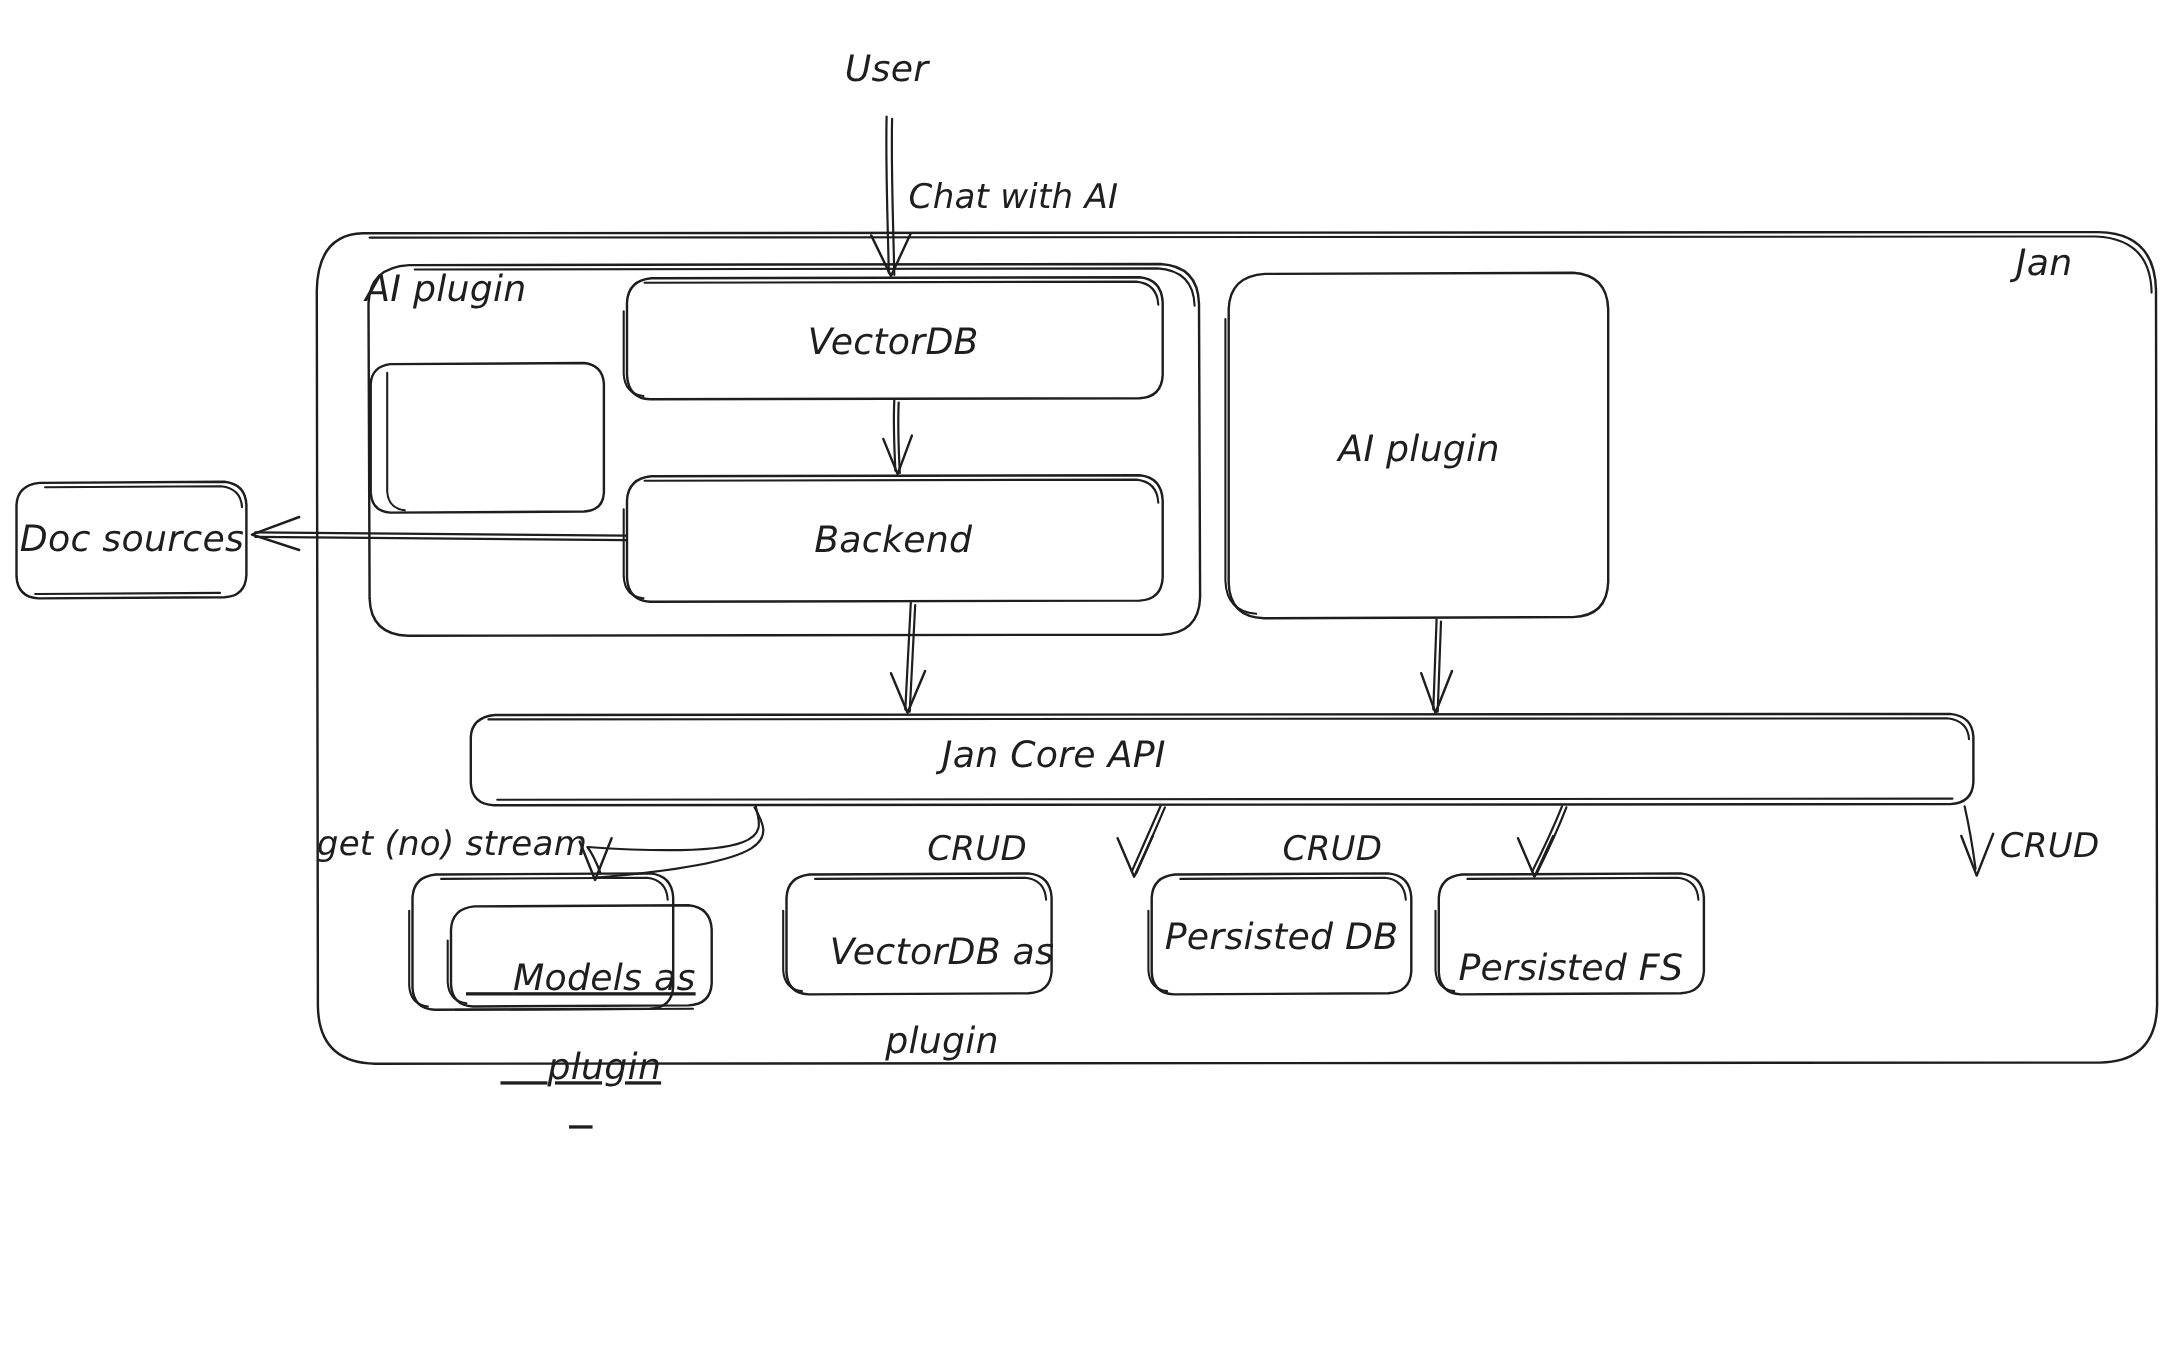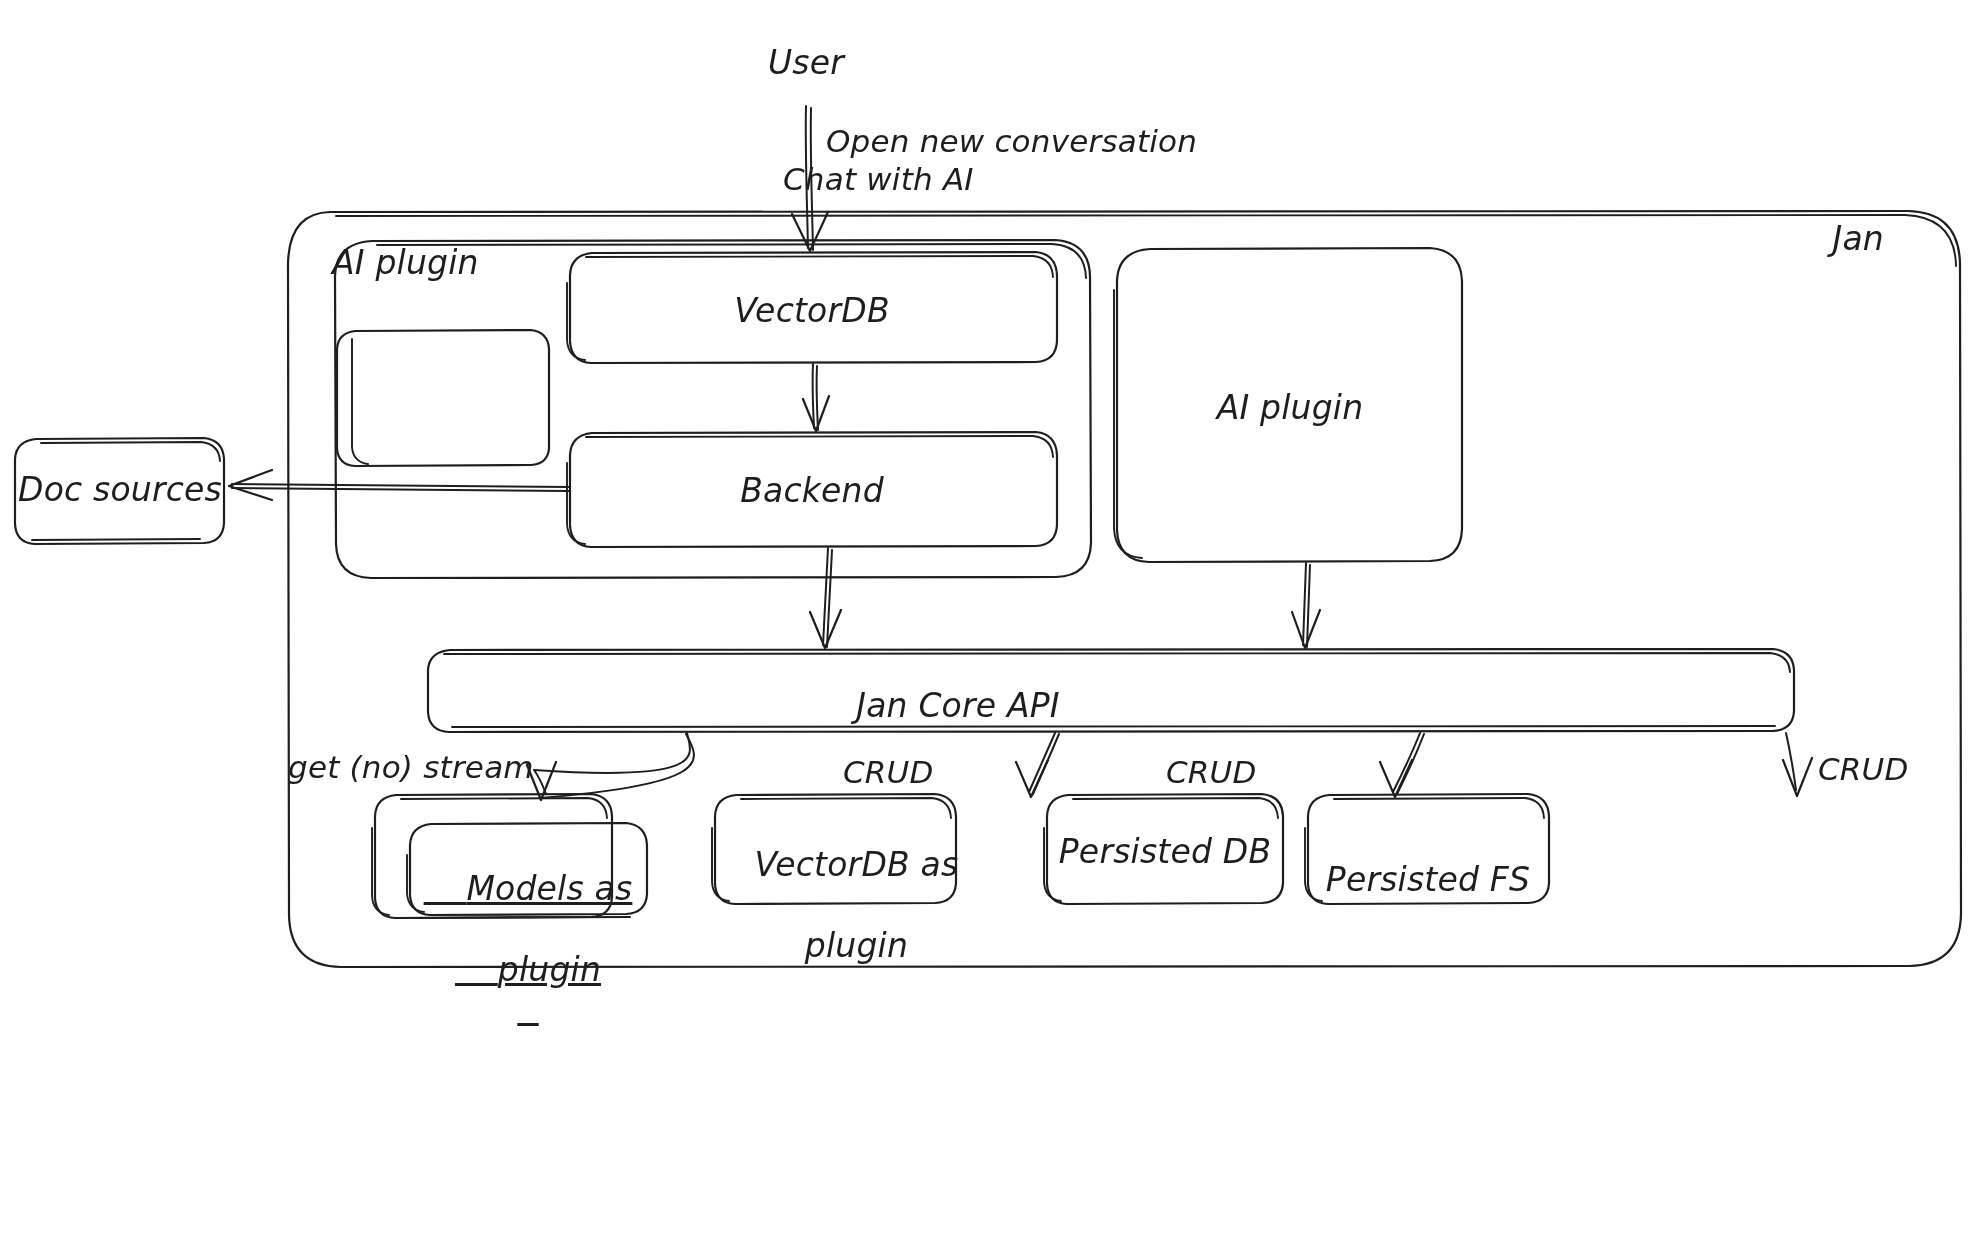--- a/index.html
+++ b/index.html
@@ -215,37 +215,36 @@
 
     <g>
       <path class="edge" d="M1786,733 C1791,755 1794,775 1796,790"></path>
       <path class="head" d="M1783,760 L1797,796 L1812,758"></path>
     </g>
 
   </svg>
 
   <div class="lbl node-text center" style="left:806px; top:42px;">User</div>
 
-  <div class="lbl edge-text" style="left:826px; top:122px;">Open new conversation</div>
-  <div class="lbl edge-text" style="left:783px; top:160px;">Chat with AI</div>
+  <div class="lbl edge-text" style="left:826px; top:160px;">Chat with AI</div>
 
   <div class="lbl container-text" style="left:1884px; top:218px; transform:translateX(-100%);">Jan</div>
 
   <div class="lbl container-text" style="left:332px; top:242px;">AI plugin</div>
 
 
   <div class="lbl node-text center" style="left:812px; top:290px;">VectorDB</div>
 
   <div class="lbl node-text center" style="left:812px; top:470px;text-align:center;">Backend</div>
 
   <div class="lbl node-text center" style="left:1290px; top:387px;">AI plugin</div>
 
   <div class="lbl node-text center" style="left:120px; top:469px;">Doc sources</div>
 
-  <div class="lbl node-text center" style="left:958px; top:685px;">Jan Core API</div>
+  <div class="lbl node-text center" style="left:958px; top:665px;">Jan Core API</div>
 
   <div class="lbl edge-text" style="left:288px; top:748px;">get (no) stream</div>
 
   <div class="lbl edge-text" style="left:843px; top:753px;">CRUD</div>
 
   <div class="lbl edge-text" style="left:1166px; top:753px;">CRUD</div>
 
   <div class="lbl edge-text" style="left:1818px; top:750px;">CRUD</div>
 
   <div class="lbl node-text two-line center" style="left:528px; top:829px;text-decoration:underline;">

